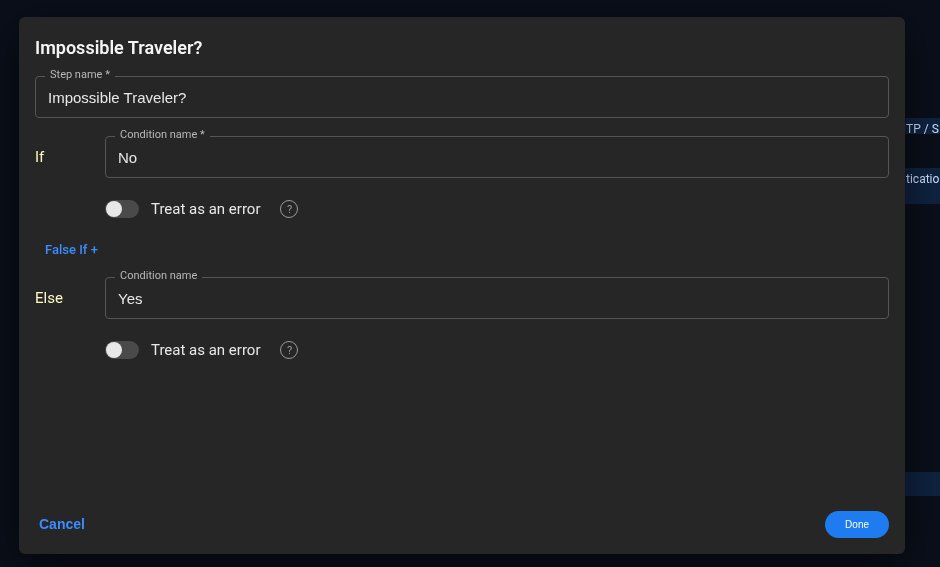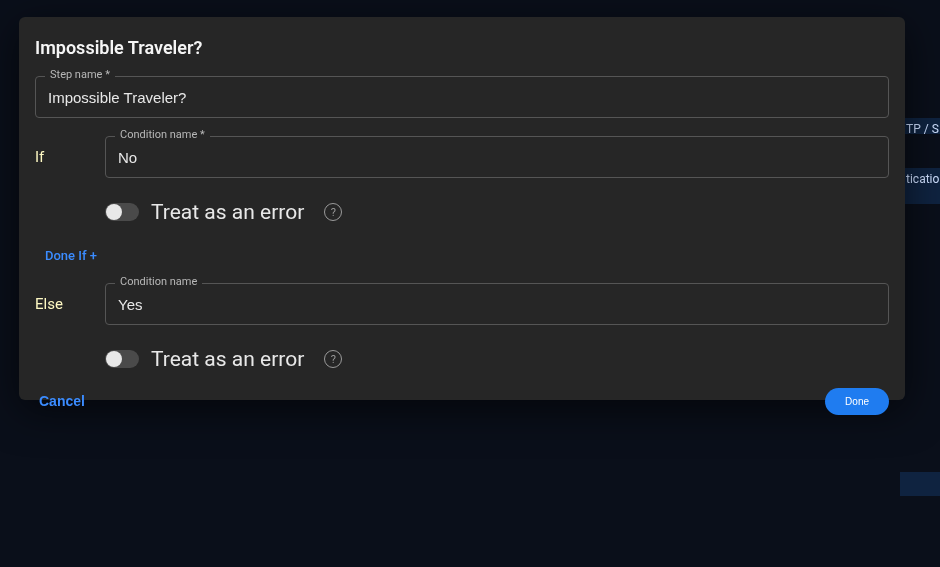--- a/index.html
+++ b/index.html
@@ -22,21 +22,21 @@
     white-space: nowrap;
   }
   .strip1 { top: 118px; height: 16px; }
   .strip2 { top: 168px; height: 36px; }
   .strip3 { top: 472px; height: 24px; }
   .modal {
     position: absolute;
     left: 19px;
     top: 17px;
     width: 886px;
-    height: 383px;
+    height: 537px;
     background: #262626;
     border-radius: 6px;
     padding: 20px 16px 14px 16px;
     box-shadow: 0 10px 40px rgba(0,0,0,0.6);
     display: flex;
     flex-direction: column;
   }
   .modal-title {
     font-size: 18px;
     font-weight: 600;
@@ -132,21 +132,21 @@
   .toggle .knob {
     position: absolute;
     top: 1px;
     left: 1px;
     width: 16px;
     height: 16px;
     border-radius: 50%;
     background: #e8e8e8;
   }
   .toggle-label {
-    font-size: 21px;
+    font-size: 15px;
     color: #e8e8e8;
   }
   .help-icon {
     width: 18px;
     height: 18px;
     border: 1.5px solid #9a9a9a;
     border-radius: 50%;
     color: #9a9a9a;
     font-size: 11px;
     display: flex;
@@ -228,21 +228,21 @@
         <div class="toggle">
           <div class="knob"></div>
         </div>
         <span class="toggle-label">Treat as an error</span>
         <span class="help-icon">?</span>
       </div>
 
     </div>
   </div>
 
-  <span class="elseif-link">Done If +</span>
+  <span class="elseif-link">False If +</span>
 
   <div class="row">
     <div class="branch-label">Else</div>
     <div class="branch-body">
 
       <div class="field-wrap">
         <span class="field-label">Condition name</span>
         <input class="text-input" type="text" value="Yes" style="">
       </div>
 

